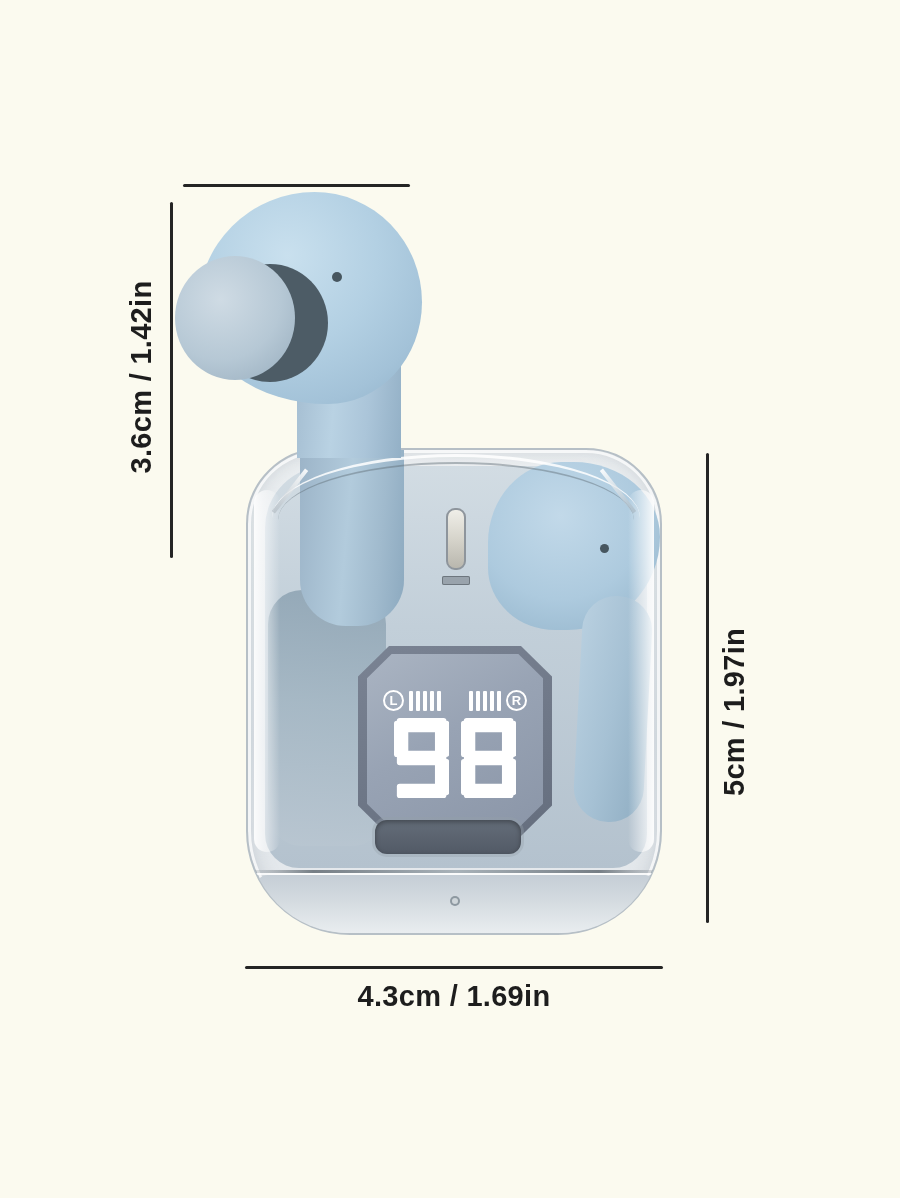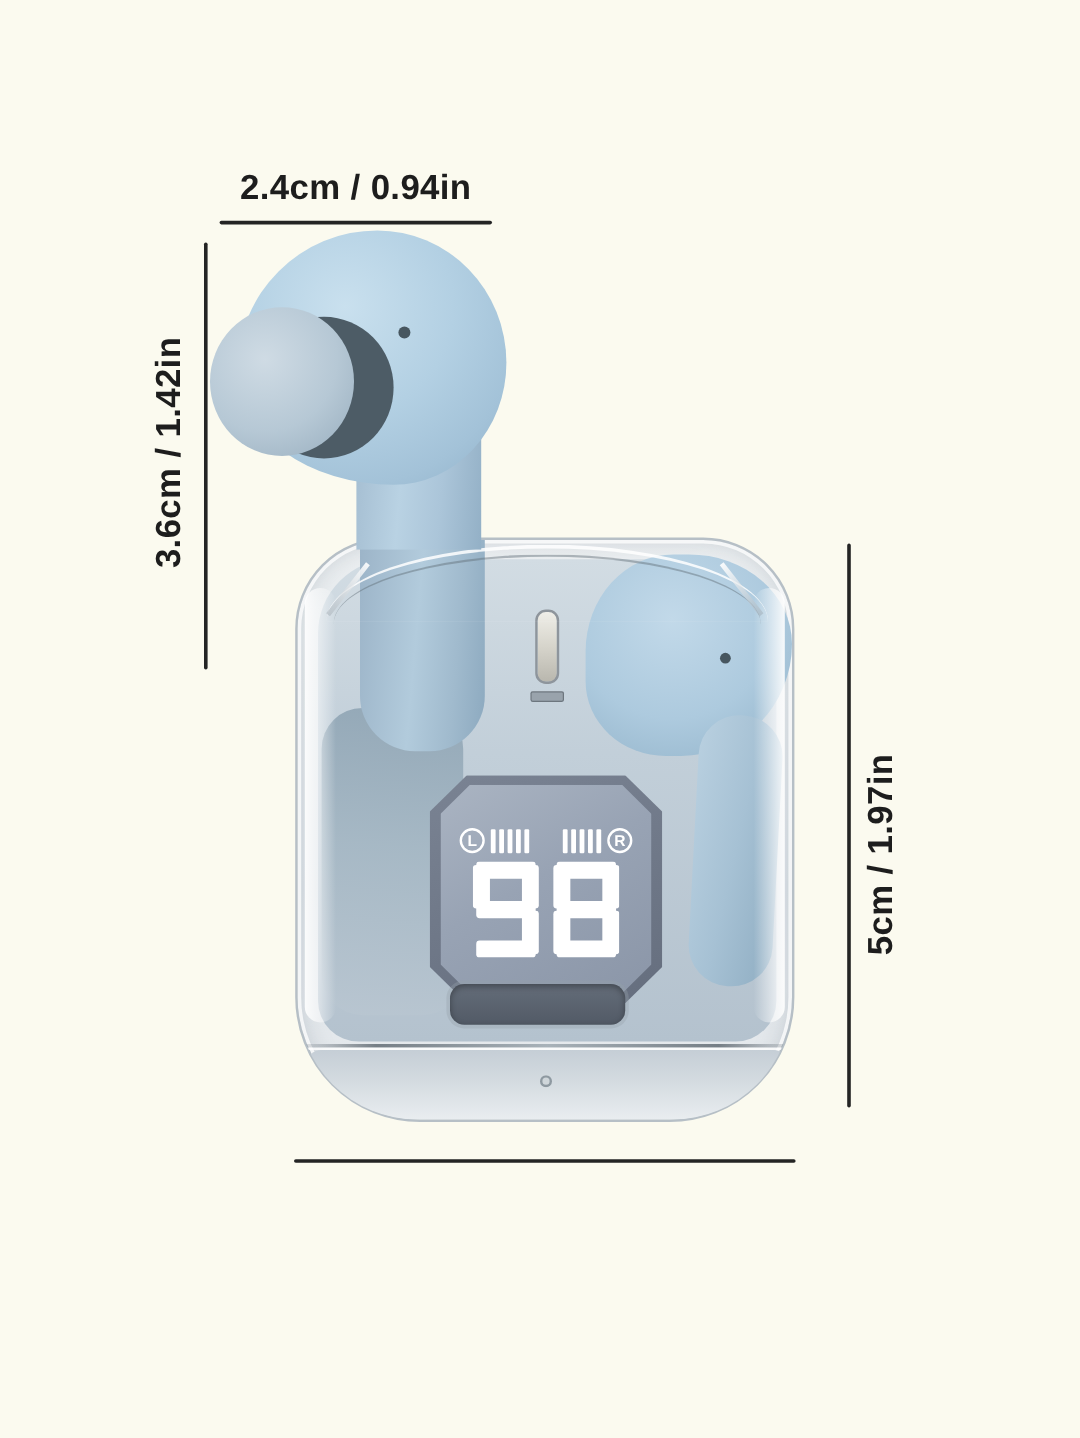--- a/index.html
+++ b/index.html
@@ -150,29 +150,29 @@
     background:linear-gradient(180deg,rgba(255,255,255,.9),rgba(150,160,168,.4));
   }
   .facet-tl{left:40px;top:14px;transform:rotate(38deg);}
   .facet-tr{right:40px;top:14px;transform:rotate(-38deg);}
 </style>
 </head>
 <body>
 
 <div class="scene">
 
-  <div class="dim-label" id="top-label">2.4cm / 0.94in</div>
   <div class="dim-line" id="top-line"></div>
 
   <div class="dim-label" id="left-label">3.6cm / 1.42in</div>
   <div class="dim-line" id="left-line"></div>
 
   <div class="dim-label" id="right-label">5cm / 1.97in</div>
   <div class="dim-line" id="right-line"></div>
 
+  <div class="dim-label" id="bottom-label">4.3cm / 1.69in</div>
   <div class="dim-line" id="bottom-line"></div>
 
   <div class="bud" id="bud-stem-upper"></div>
   <div class="bud" id="bud-body"></div>
   <div class="bud" id="bud-crescent"></div>
   <div class="bud" id="bud-tip"></div>
   <div class="bud" id="bud-mic"></div>
 
   <div class="case">
     <div class="case-clip">

